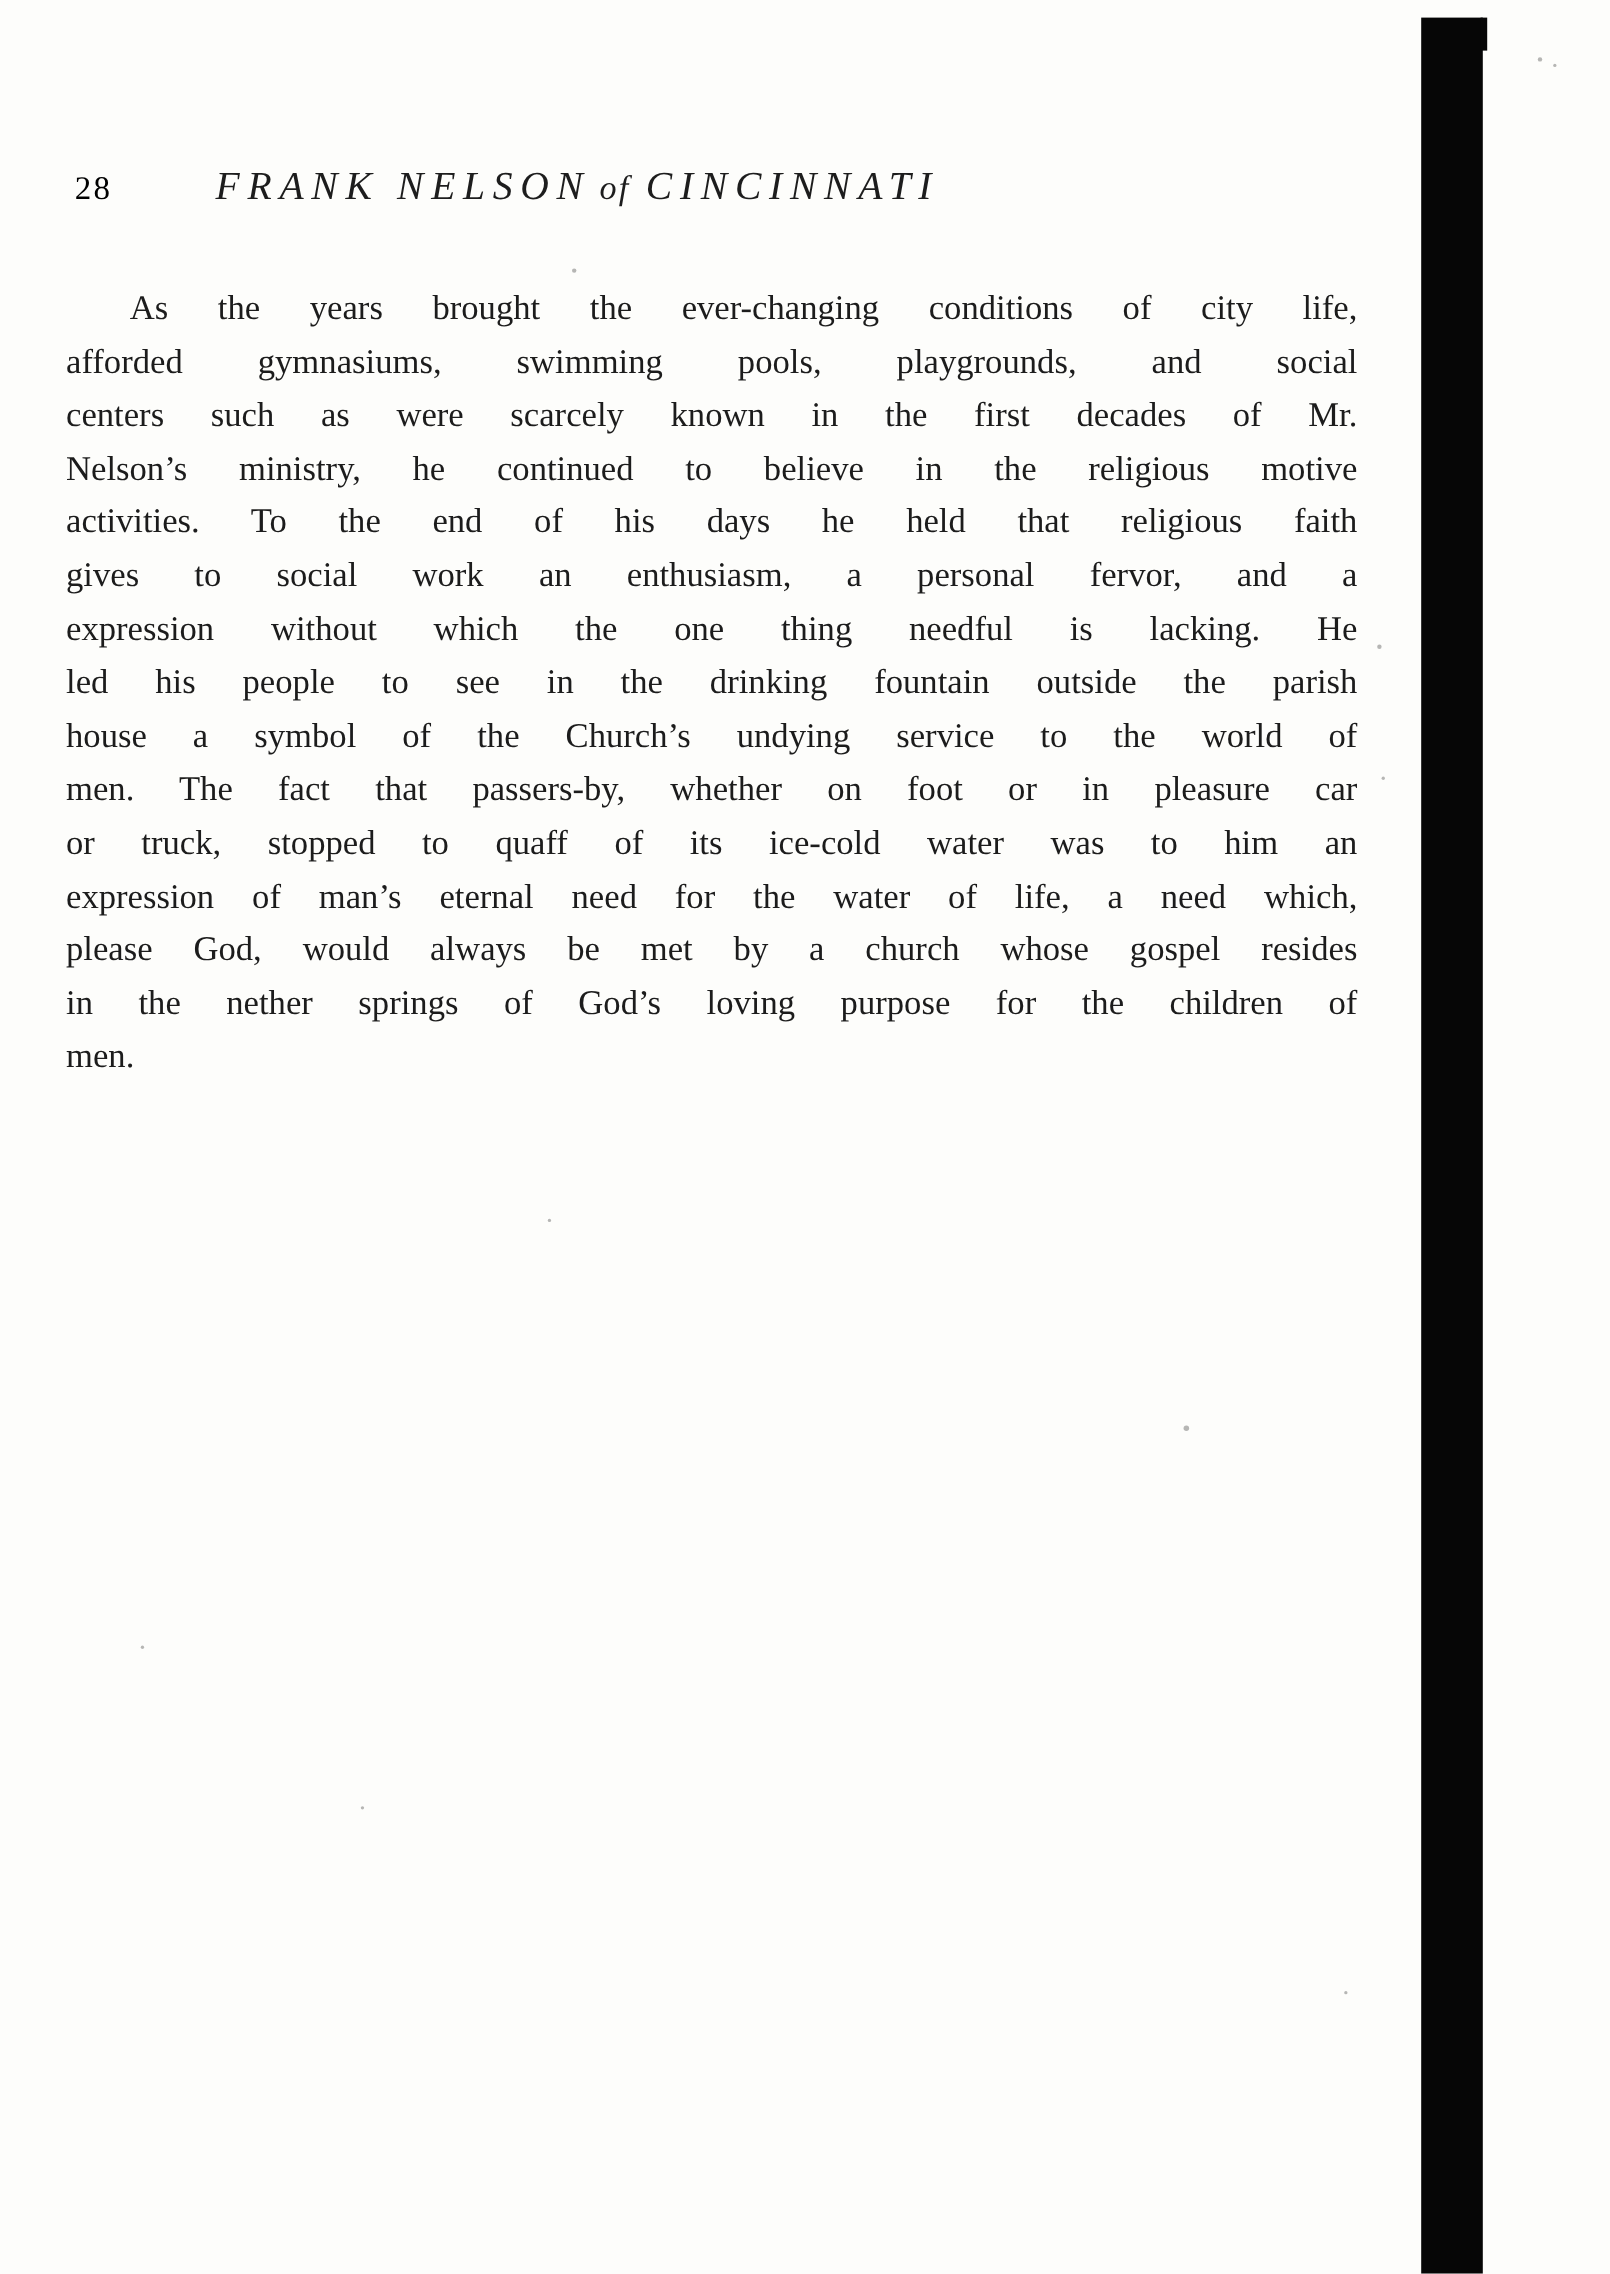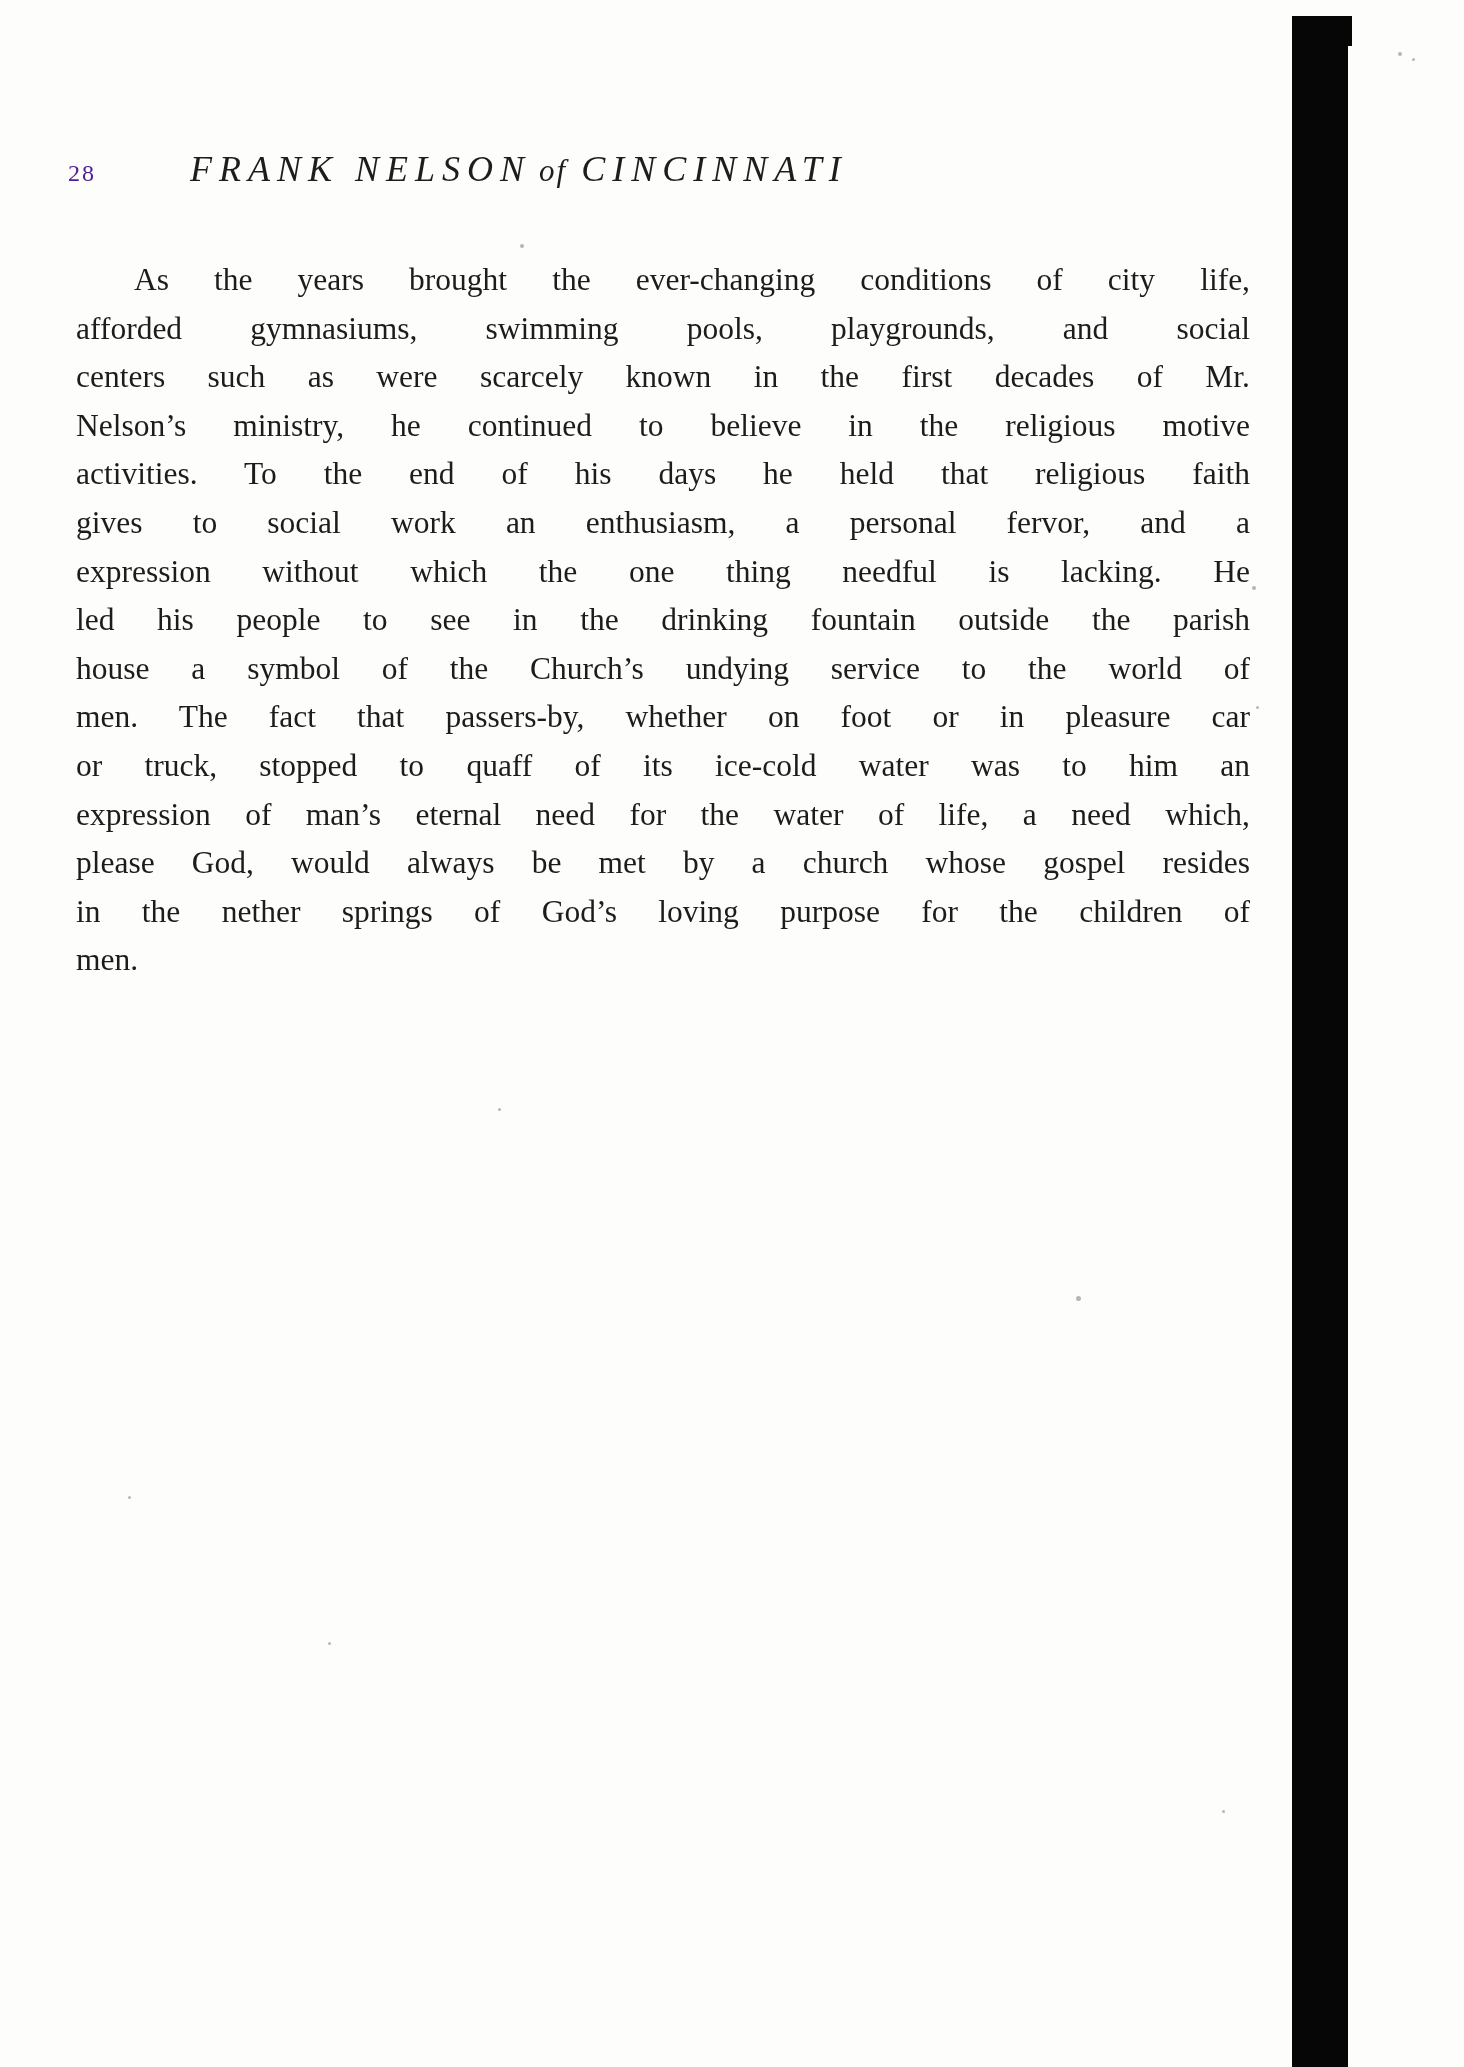--- a/index.html
+++ b/index.html
@@ -20,22 +20,22 @@
   }
   .header-row {
     position: absolute;
     left: 68px;
     top: 148px;
     width: 1180px;
     display: flex;
     align-items: baseline;
   }
   .page-number {
-    font-size: 24px;
-    color: #4c1d95;
+    font-size: 30px;
+    color: #000000;
     letter-spacing: 2px;
     flex: 0 0 auto;
   }
   .book-title {
     margin-left: 94px;
     font-style: italic;
     font-size: 36px;
     color: #1d1d1d;
     letter-spacing: 7px;
     white-space: nowrap;
@@ -43,21 +43,21 @@
   .title-part {
     font-weight: 500;
   }
   .title-connector {
     font-size: 31px;
     letter-spacing: 2px;
     margin: 0 14px 0 8px;
   }
   .text-block {
     position: absolute;
-    left: 76px;
+    left: 60px;
     top: 256px;
     width: 1174px;
     font-size: 31.5px;
     line-height: 48.6px;
     color: #1c1c1c;
   }
   .line {
     text-align: justify;
     text-align-last: justify;
     white-space: normal;

